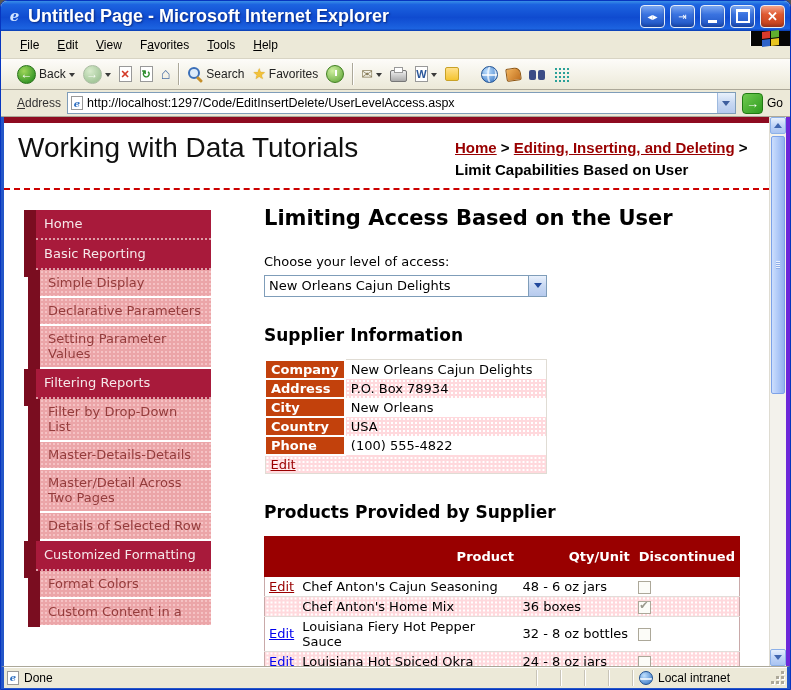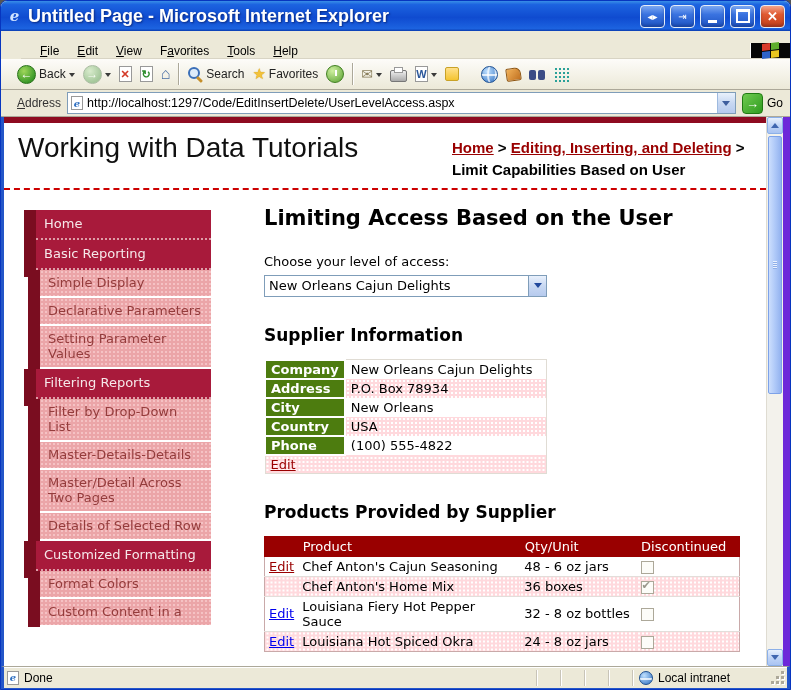--- a/index.html
+++ b/index.html
@@ -16,22 +16,22 @@
     white-space:nowrap;overflow:hidden;}
   .t-btn{width:25px;height:23px;border:1px solid #E6EEF8;border-radius:4px;display:flex;
     align-items:center;justify-content:center;color:#fff;font-size:10px;cursor:default;
     background:linear-gradient(180deg,#7CA8F2,#3A73E0 40%,#2258C8 90%);
     box-shadow:inset 0 -2px 3px rgba(0,0,30,.25);}
   .t-btn.close{background:linear-gradient(180deg,#F4A58C,#E05A31 40%,#C6431E 90%);
     font-weight:bold;font-size:13px;}
   .t-min::after{content:"";width:9px;height:3px;background:#fff;margin-top:10px;}
   .t-max::after{content:"";width:10px;height:9px;border:2px solid #fff;border-top-width:3px;}
   
-  .menubar{height:28px;display:flex;align-items:flex-end;background:#ECE9D8;
-    border-bottom:1px solid #D8D4C4;margin-left:20px;}
+  .menubar{height:28px;display:flex;align-items:flex-start;background:#ECE9D8;
+    border-bottom:1px solid #D8D4C4;}
   .grip{width:4px;margin:5px 3px;background:repeating-linear-gradient(180deg,#C6C2AE 0 2px,#FAF9F4 2px 4px);}
   .menu-item{padding:7px 9px 0;font-size:12px;color:#000;}
   .win-logo{width:40px;margin-left:auto;background:#060606;display:flex;align-items:center;
     justify-content:center;border-left:1px solid #fff;}
   .flag{width:17px;height:15px;position:relative;transform:skewY(-6deg);}
   .flag i{position:absolute;width:8px;height:7px;}
   .flag .q1{left:0;top:0;background:#D93A2B;}
   .flag .q2{right:0;top:0;background:#5FAF2E;}
   .flag .q3{left:0;bottom:0;background:#2E63C9;}
   .flag .q4{right:0;bottom:0;background:#E8C51F;}
@@ -87,21 +87,21 @@
     align-items:center;padding-left:3px;gap:4px;}
   .url{font-size:12.5px;color:#000;flex:1;white-space:nowrap;overflow:hidden;}
   .dd-btn{width:18px;height:20px;border-left:1px solid #9EBADF;display:flex;align-items:center;
     justify-content:center;background:linear-gradient(#E9F1FC,#C8D8F2 50%,#B6CAEE);}
   .dd-btn .tri{border:4px solid transparent;border-top:5px solid #3E5E9E;margin-top:4px;}
   .go{display:flex;align-items:center;gap:4px;margin:0 4px 0 6px;font-size:12px;}
   .go-btn{width:21px;height:21px;border-radius:4px;border:1px solid #207A12;color:#fff;
     background:linear-gradient(135deg,#6FCB4F,#2F9B1F);display:flex;align-items:center;
     justify-content:center;font-weight:bold;font-size:13px;}
   
-  .frame{display:flex;height:549px;border-left:3px solid #2456C8;border-right:7px solid #6d28d9;background:#fff;}
+  .frame{display:flex;height:549px;border-left:3px solid #2456C8;border-right:4px solid #6d28d9;background:#fff;}
   .page{flex:1;overflow:hidden;position:relative;background:#fff;font-family:"DejaVu Sans",sans-serif;}
   .vscroll{width:17px;background:#F3F2EC;display:flex;flex-direction:column;border-left:1px solid #DFDCD2;}
   .sc-btn{height:17px;background:linear-gradient(#E7F0FD,#C1D5F7 50%,#AAC4F2);
     border:1px solid #8CB0E8;border-radius:2px;display:flex;align-items:center;justify-content:center;}
   .tri-up{width:0;height:0;border:4px solid transparent;border-bottom:5px solid #4066B0;margin-bottom:4px;}
   .tri-dn{width:0;height:0;border:4px solid transparent;border-top:5px solid #4066B0;margin-top:4px;}
   .thumb{margin:2px 1px;height:258px;border-radius:2px;border:1px solid #7DA2E8;position:relative;
     background:linear-gradient(90deg,#CCDEFD,#AFC9F8 50%,#93B2EF);}
   .thumb::after{content:"";position:absolute;left:4px;right:4px;top:50%;height:8px;margin-top:-4px;
     background:repeating-linear-gradient(180deg,#EAF1FE 0 1px,#8FAEE8 1px 2px);}
@@ -129,28 +129,28 @@
   .access-label{font-size:13px;margin:0 0 6px;}
   .fake-select{width:283px;height:22px;border:1px solid #7F9DB9;background:#fff;display:flex;
     align-items:center;cursor:default;}
   .fs-text{flex:1;font-size:13px;padding-left:4px;white-space:nowrap;overflow:hidden;}
   .fs-btn{width:18px;height:20px;border-left:1px solid #7F9DB9;display:flex;align-items:center;
     justify-content:center;background:linear-gradient(#E9F1FC,#C8D8F2 50%,#B6CAEE);}
   .fs-btn .tri{border:4px solid transparent;border-top:5px solid #21489C;margin-top:4px;}
   .sec-h2{font-size:17px;font-weight:bold;margin:28px 0 14px;color:#000;}
   .sup-table{border-collapse:collapse;font-size:13px;border:1px solid #E0DCD4;}
   .sup-table td{padding:1px 5px;height:18px;}
-  .sup-label{background:#4d7c0f;color:#fff;font-weight:bold;border:2px solid #fff;width:72px;}
+  .sup-label{background:#c2410c;color:#fff;font-weight:bold;border:2px solid #fff;width:72px;}
   .sup-value{min-width:202px;white-space:nowrap;}
   .pinkbg{background-color:#FFD9DD;background-image:radial-gradient(#FFF 1px,transparent 1.1px);
     background-size:4px 4px;}
   .lnk-red{color:#990000;text-decoration:underline;cursor:pointer;}
   .lnk-blue{color:#0000EE;text-decoration:underline;cursor:pointer;}
   .prod-table{border-collapse:collapse;font-size:13px;width:476px;border:1px solid #C9A9A9;}
-  .prod-table th{background:#990000;color:#fff;font-weight:normal;padding:2px 4px;text-align:left;
+  .prod-table th{background:#990000;color:#fff;font-weight:bold;padding:12px 4px;text-align:right;
     border:1px solid #990000;}
   .prod-table td{padding:2px 4px;border-top:1px solid #E2DEDA;vertical-align:middle;}
   .cb{display:inline-block;width:13px;height:13px;background:#FCFCF8;border:1px solid #ACA899;
     position:relative;vertical-align:middle;}
   .cb .mark{position:absolute;left:0px;top:-3px;font-size:11px;color:#9A988C;}
   
   .statusbar{height:22px;display:flex;align-items:center;background:#ECE9D8;padding:0 3px;
     border-top:1px solid #ACA899;box-shadow:inset 0 1px 0 #fff;
     border-left:3px solid #2456C8;border-right:3px solid #2456C8;}
   .sb-status{display:flex;align-items:center;gap:5px;font-size:12px;flex:1;}

